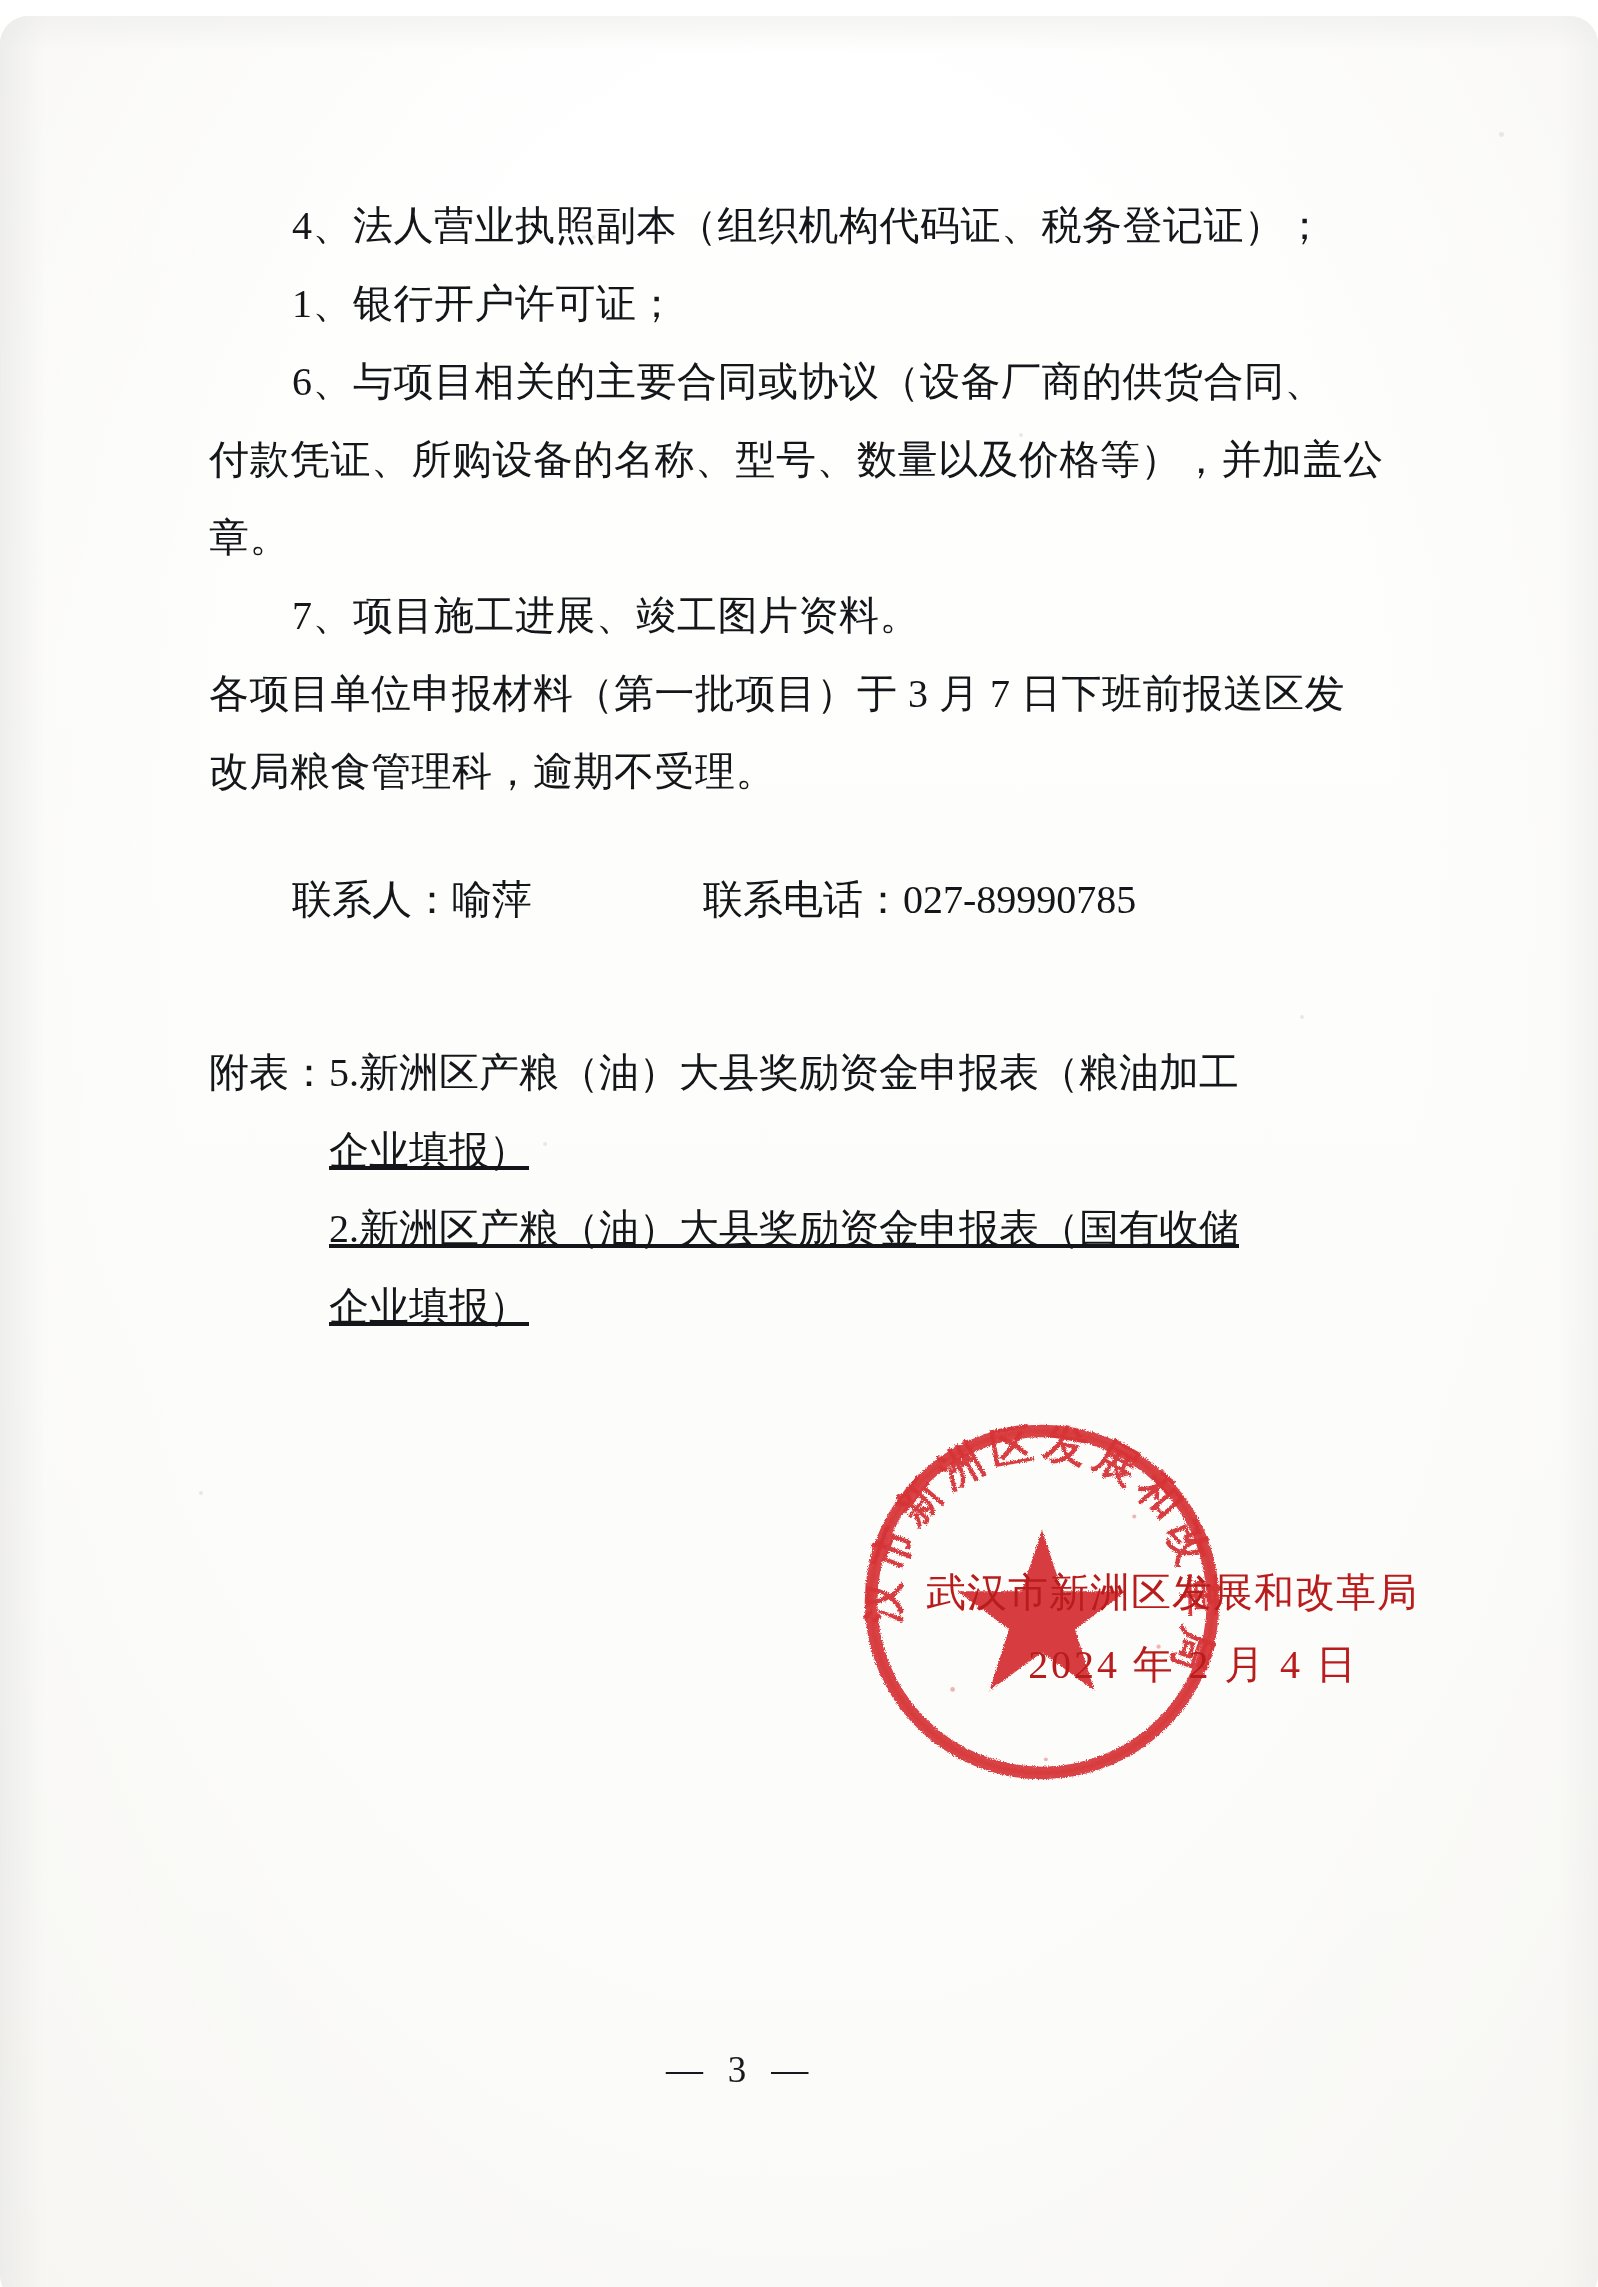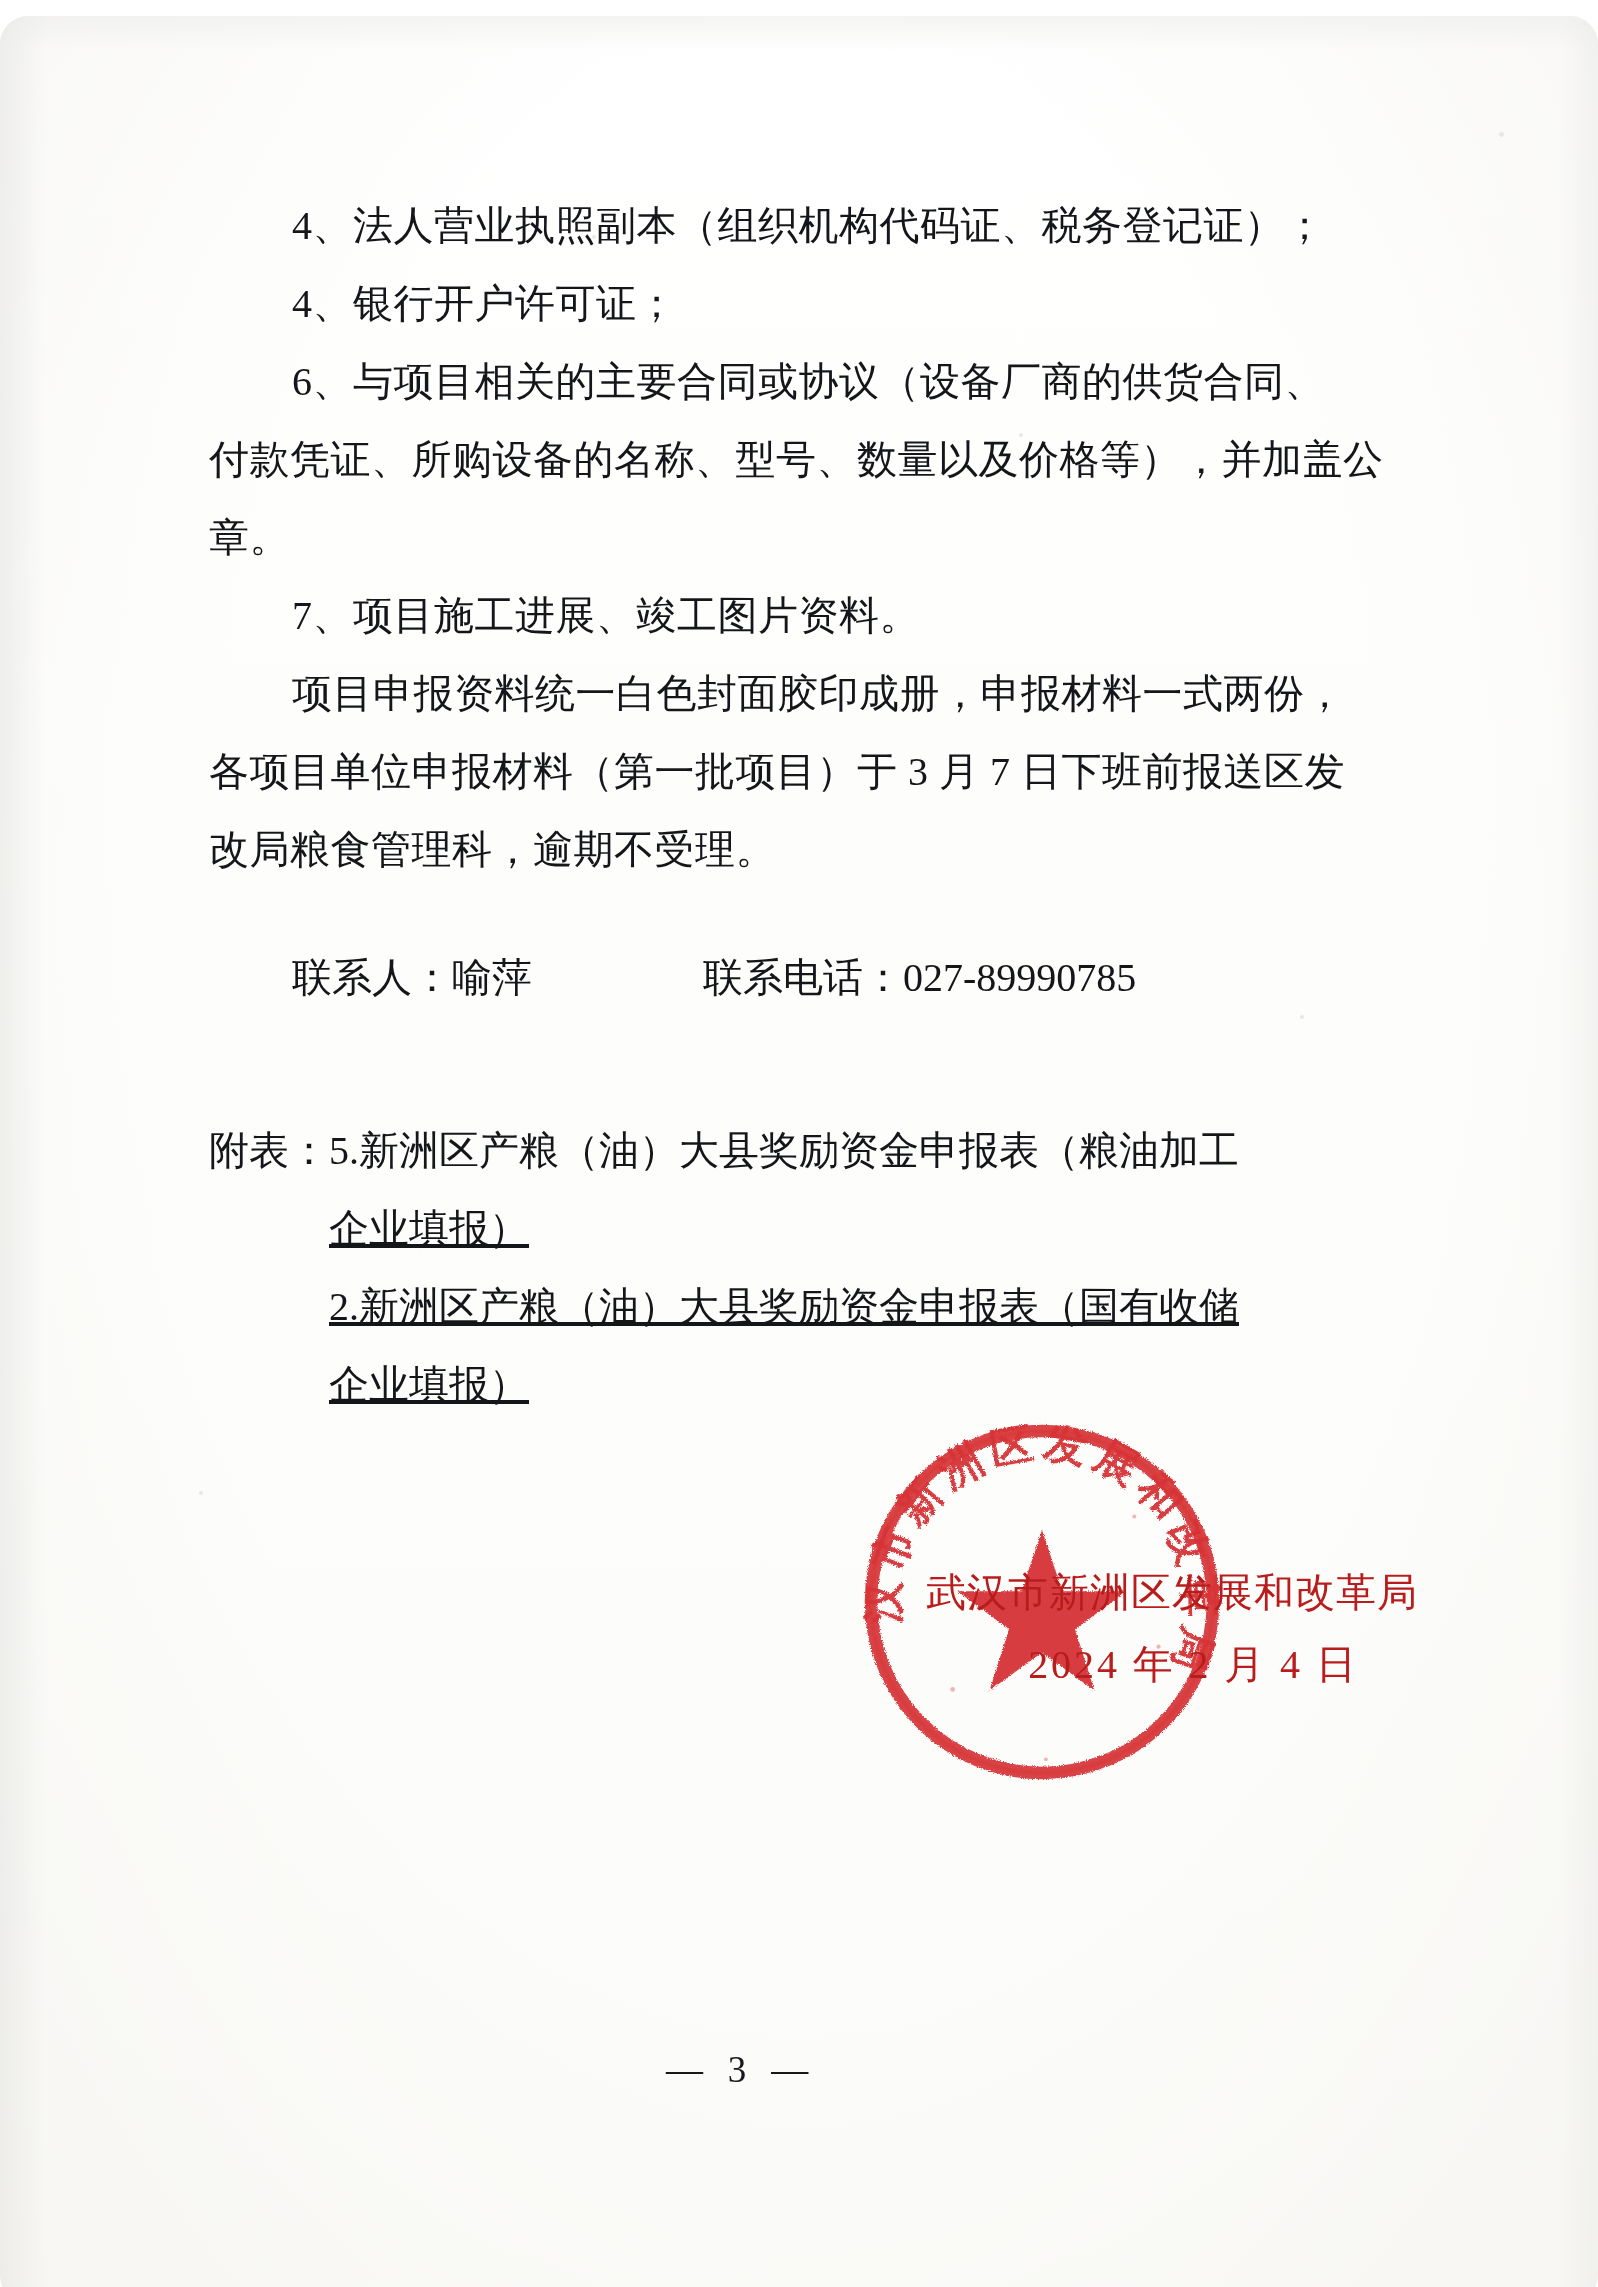--- a/index.html
+++ b/index.html
@@ -165,29 +165,28 @@
   <div class="speck" style="left:1019px; top:417px; width:3.9px; height:3.9px;"></div>
   <div class="speck" style="left:264px; top:456px; width:3.9px; height:3.9px;"></div>
   <div class="speck" style="left:1300px; top:999px; width:3.9px; height:3.9px;"></div>
   <div class="speck" style="left:543px; top:1126px; width:3.9px; height:3.9px;"></div>
   <div class="speck" style="left:199px; top:1475px; width:3.9px; height:3.9px;"></div>
 
   <div class="body-area">
 
     <div class="doc-line indent-2">4、法人营业执照副本（组织机构代码证、税务登记证）；</div>
 
-    <div class="doc-line indent-2">4、银行开户许可证；</div>
+    <div class="doc-line indent-2">1、银行开户许可证；</div>
 
     <div class="doc-line indent-2">6、与项目相关的主要合同或协议（设备厂商的供货合同、</div>
     <div class="doc-line">付款凭证、所购设备的名称、型号、数量以及价格等），并加盖公</div>
     <div class="doc-line">章。</div>
 
     <div class="doc-line indent-2">7、项目施工进展、竣工图片资料。</div>
 
-    <div class="doc-line indent-2">项目申报资料统一白色封面胶印成册，申报材料一式两份，</div>
     <div class="doc-line">各项目单位申报材料（第一批项目）于 3 月 7 日下班前报送区发</div>
     <div class="doc-line">改局粮食管理科，逾期不受理。</div>
 
     <div class="gap-med"></div>
 
     <div class="contact-row">
       <span>联系人：</span>
       <span>喻萍</span>
       <span class="contact-spacer"></span>
       <span>联系电话：</span>

